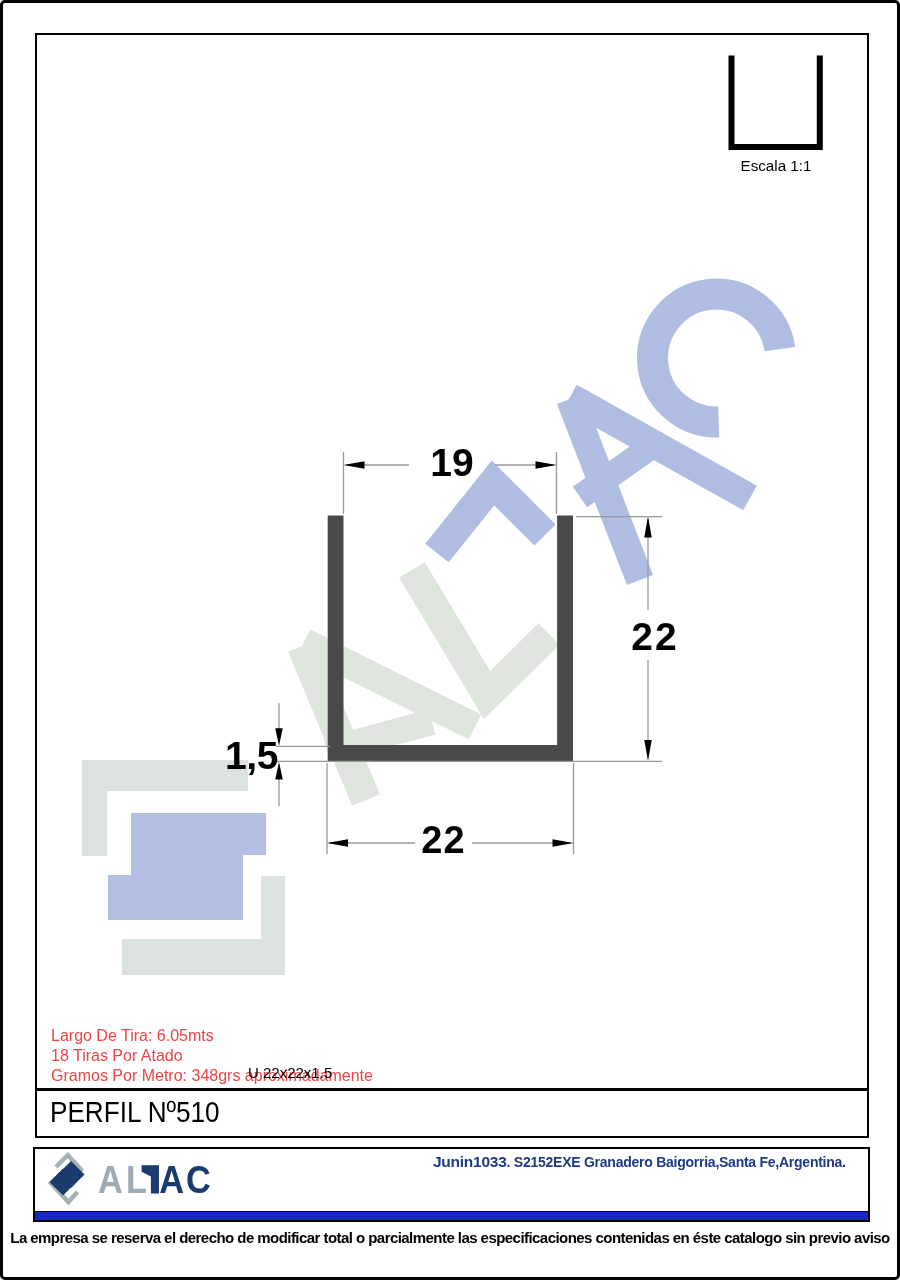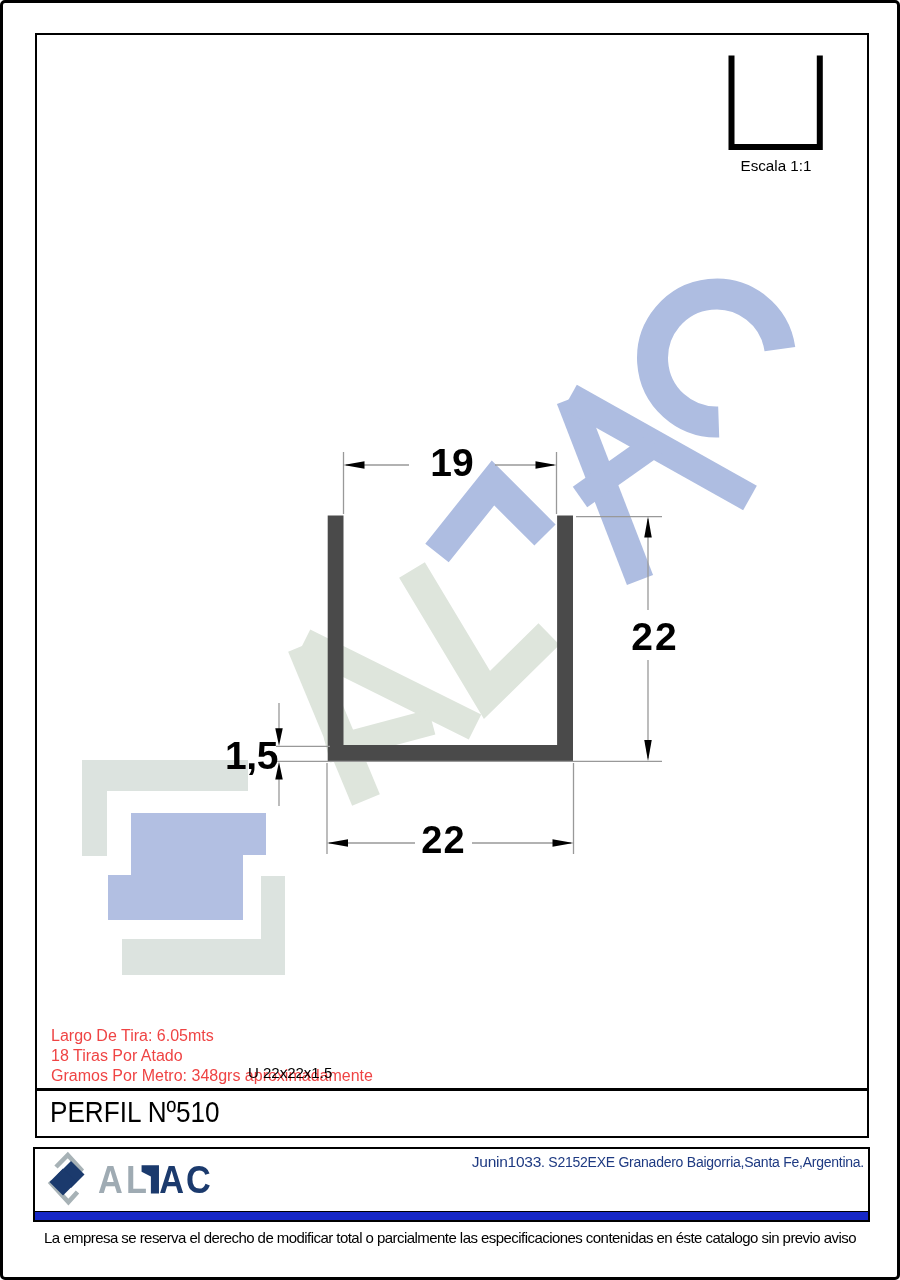--- a/index.html
+++ b/index.html
@@ -112,17 +112,17 @@
     <g transform="scale(0.87,1)" font-family="Liberation Sans,sans-serif" font-weight="bold" font-size="39.4">
       <text x="0" y="0" fill="#9fabb3">A</text>
       <text x="32.4" y="0" fill="#9fabb3">L</text>
       <path fill="#1b3a6d" transform="translate(50.2,0)" d="M0,-28.2 H20 V0 H10.7 V-17 L0,-21.7 Z"></path>
       <text x="70.6" y="0" fill="#1b3a6d">A</text>
       <text x="101.4" y="0" fill="#1b3a6d">C</text>
     </g>
   </g>
 </svg>
 
-<div class="abs" style="left:433px;top:1153px;width:431px;text-align:right;color:#1e3a82;font-weight:normal;white-space:nowrap">
+<div class="abs" style="left:433px;top:1153px;width:431px;text-align:left;color:#1e3a82;font-weight:bold;white-space:nowrap">
   <div style="font-size:14px;height:15.9px;letter-spacing:-0.25px"><span style="font-size:15.5px">Junin1033</span>. S2152EXE Granadero Baigorria,Santa Fe,Argentina.</div>
 </div>
 
-<div class="abs" style="left:0;top:1229px;width:900px;text-align:center;font-size:15px;letter-spacing:-0.55px;font-weight:normal;color:#000">La empresa se reserva el derecho de modificar total o parcialmente las especificaciones contenidas en éste catalogo sin previo aviso</div>
+<div class="abs" style="left:0;top:1229px;width:900px;text-align:center;font-size:15px;letter-spacing:-0.55px;font-weight:bold;color:#000">La empresa se reserva el derecho de modificar total o parcialmente las especificaciones contenidas en éste catalogo sin previo aviso</div>
 
 </body></html>

